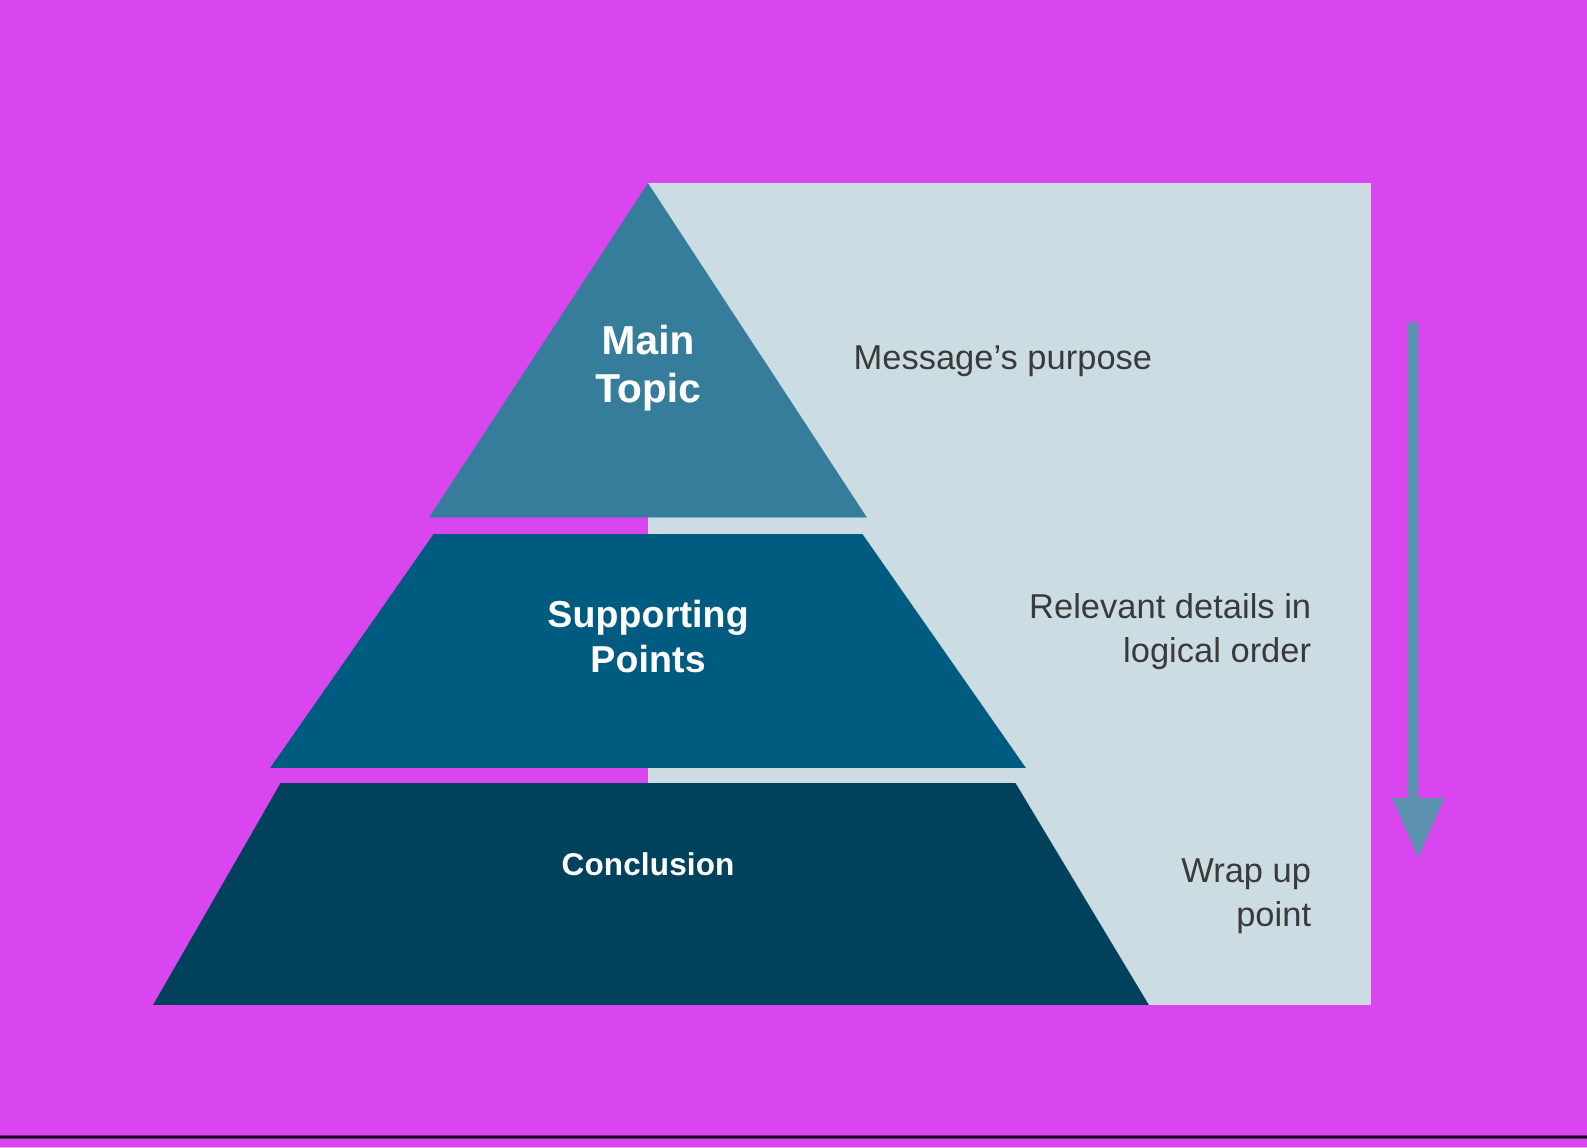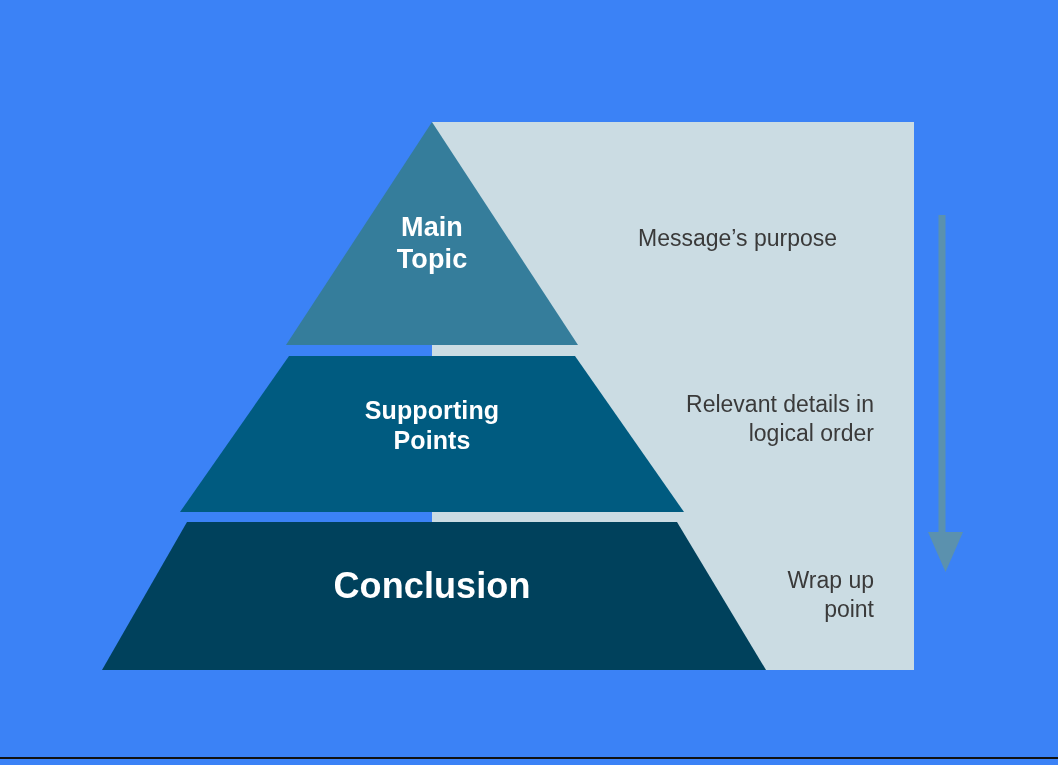--- a/index.html
+++ b/index.html
@@ -7,21 +7,21 @@
     padding: 0;
     background: #ffffff;
   }
   body {
     font-family: "Liberation Sans", sans-serif;
   }
   #canvas {
     position: relative;
     width: 1058px;
     height: 765px;
-    background: #3b82f6;
+    background: #d946ef;
     overflow: hidden;
   }
 
   
   .info-panel {
     position: absolute;
     left: 432px;
     top: 122px;
     width: 482px;
     height: 548px;
@@ -56,37 +56,37 @@
   #tier-label-1 {
     left: 312px;
     top: 396px;
     width: 240px;
     font-size: 25px;
   }
   #tier-label-2 {
     left: 312px;
     top: 565px;
     width: 240px;
-    font-size: 36px;
+    font-size: 21px;
   }
 
   
   .desc {
     position: absolute;
     color: #3a3a3a;
     font-weight: normal;
     line-height: 1.28;
     white-space: pre-line;
     font-size: 23px;
   }
   #desc-0 {
-    left: 600px;
+    left: 569px;
     top: 224px;
     width: 275px;
-    text-align: center;
+    text-align: left;
   }
   #desc-1 {
     left: 600px;
     top: 390px;
     width: 274px;
     text-align: right;
   }
   #desc-2 {
     left: 640px;
     top: 566px;

